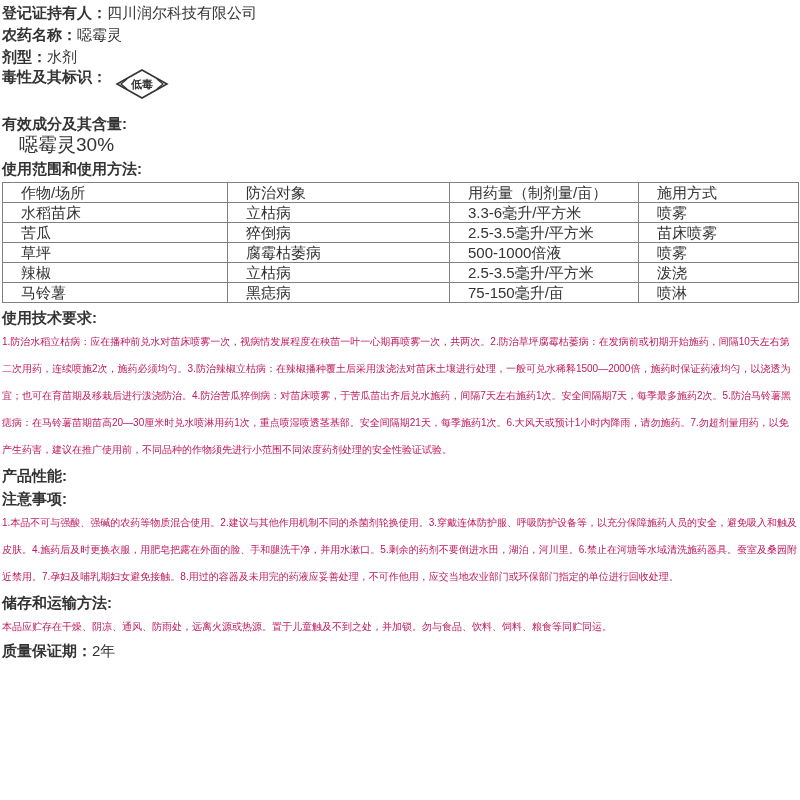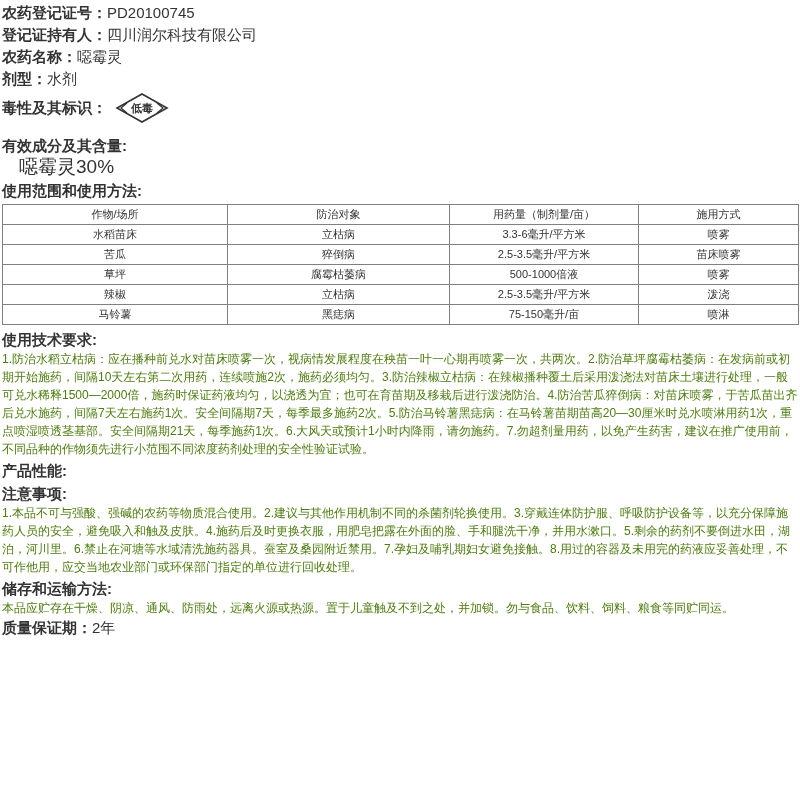--- a/index.html
+++ b/index.html
@@ -9,59 +9,56 @@
     color: #333333;
     font-family: "Liberation Sans", "DejaVu Sans", sans-serif;
     overflow: hidden;
   }
   .doc { padding: 2px 2px 0 2px; }
 
   .field-line { font-size: 15px; line-height: 22px; white-space: nowrap; }
   .lbl { font-weight: bold; }
   .val { font-weight: normal; }
 
-  .toxicity-line { display: flex; align-items: center; height: 36px; font-size: 15px; }
+  .toxicity-line { display: flex; height: 36px; font-size: 15px; }
   .badge-icon { margin-left: 8px; display: inline-block; font-family: Liberation Mono, monospace; }
   .badge-icon svg { display: block; }
 
   .sec-heading { font-weight: bold; font-size: 15px; line-height: 21px; margin-top: 2px; }
   .heading-gap { margin-top: 9px; }
   .ingredient-value { font-size: 19px; line-height: 22px; padding-left: 17px; }
 
   table.usage {
     border-collapse: collapse;
     width: 796px;
     table-layout: fixed;
     margin: 3px 0 4px 0;
   }
   table.usage th, table.usage td {
     border: 1px solid #808080;
-    font-size: 11px;
+    font-size: 15px;
     font-weight: normal;
-    text-align: center;
-    padding: 0 3px;
+    text-align: left;
+    padding: 0 18px;
     height: 19px;
     line-height: 19px;
     white-space: nowrap;
     overflow: hidden;
   }
 
   .section { margin: 0; }
-  .sec-body { font-size: 12px; line-height: 18px; color: #4d7c0f; }
+  .sec-body { font-size: 10px; line-height: 27px; color: #be185d; }
 
   .footer-line { font-size: 15px; line-height: 22px; }
 </style>
 </head>
 <body>
 
 <div class="doc">
 
-  <div class="field-line">
-    <span class="lbl">农药登记证号：</span><span class="val">PD20100745</span>
-  </div>
 
   <div class="field-line">
     <span class="lbl">登记证持有人：</span><span class="val">四川润尔科技有限公司</span>
   </div>
 
   <div class="field-line">
     <span class="lbl">农药名称：</span><span class="val">噁霉灵</span>
   </div>
 
   <div class="field-line">

